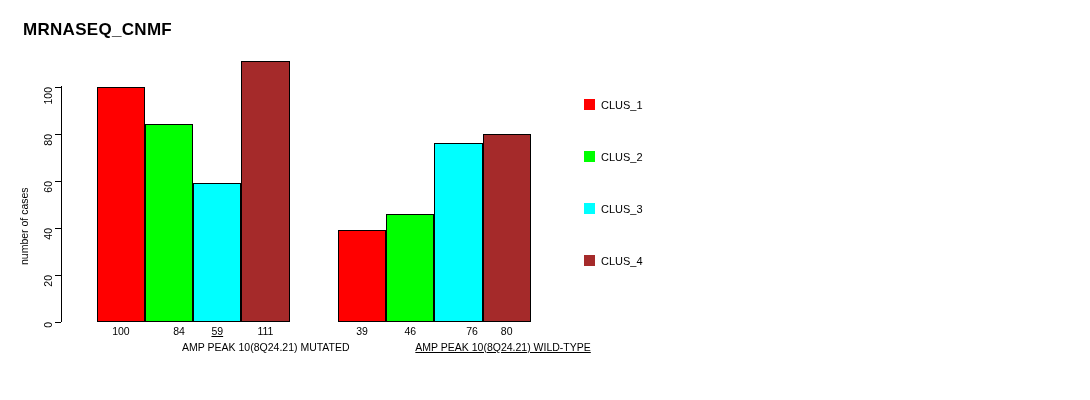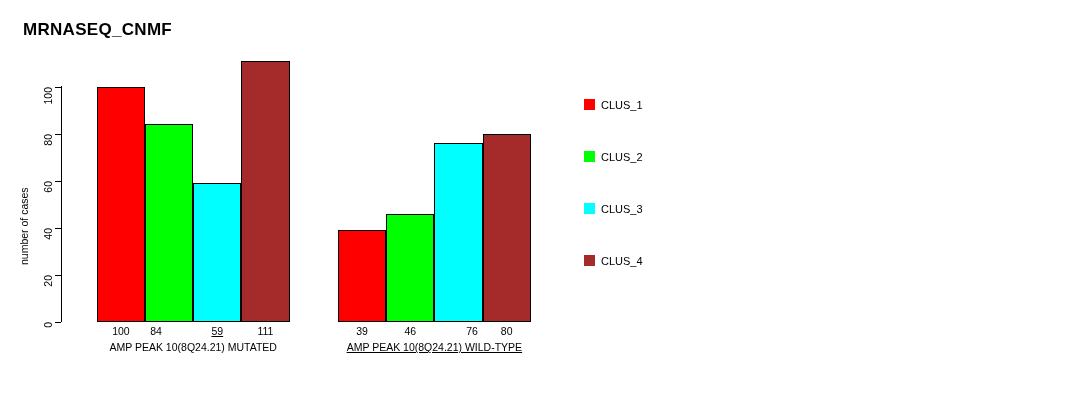--- a/index.html
+++ b/index.html
@@ -103,21 +103,21 @@
     line-height: 12px;
     text-align: center;
     white-space: nowrap;
     top: 325px;
   }
 
   .group-label {
     position: absolute;
     font-size: 10.5px;
     line-height: 13px;
-    text-align: center;
+    text-align: right;
     white-space: nowrap;
     top: 341px;
   }
 
   
   .legend {
     position: absolute;
     left: 584px;
     top: 60px;
   }
@@ -201,21 +201,21 @@
         <div class="bar" title="CLUS_3: 59" style="left: 193.2px; width: 48.2px; top: 183.055px; height: 138.945px; background: rgb(0, 255, 255);"></div>
         <div class="bar" title="CLUS_4: 111" style="left: 241.4px; width: 48.2px; top: 60.595px; height: 261.405px; background: rgb(165, 42, 42);"></div>
         <div class="bar" title="CLUS_1: 39" style="left: 338px; width: 48.2px; top: 230.155px; height: 91.845px; background: rgb(255, 0, 0);"></div>
         <div class="bar" title="CLUS_2: 46" style="left: 386.2px; width: 48.2px; top: 213.67px; height: 108.33px; background: rgb(0, 255, 0);"></div>
         <div class="bar" title="CLUS_3: 76" style="left: 434.4px; width: 48.2px; top: 143.02px; height: 178.98px; background: rgb(0, 255, 255);"></div>
         <div class="bar" title="CLUS_4: 80" style="left: 482.6px; width: 48.2px; top: 133.6px; height: 188.4px; background: rgb(165, 42, 42);"></div>
       </div>
 
     <div id="bar-labels-layer">
         <div class="bar-value-label" style="left: 96.8px; width: 48.2px;">100</div>
-        <div class="bar-value-label" style="left: 132px; width: 48.2px;">84</div>
+        <div class="bar-value-label" style="left: 155px; width: 48.2px;">84</div>
         <div class="bar-value-label" style="left: 193.2px; width: 48.2px; text-decoration: underline;">59</div>
         <div class="bar-value-label" style="left: 241.4px; width: 48.2px;">111</div>
         <div class="bar-value-label" style="left: 338px; width: 48.2px;">39</div>
         <div class="bar-value-label" style="left: 386.2px; width: 48.2px;">46</div>
         <div class="bar-value-label" style="left: 448px; width: 48.2px;">76</div>
         <div class="bar-value-label" style="left: 482.6px; width: 48.2px;">80</div>
       </div>
 
     <div id="group-labels-layer">
         <div class="group-label" style="left: 36.8px; width: 312.8px;">AMP PEAK 10(8Q24.21) MUTATED</div>

